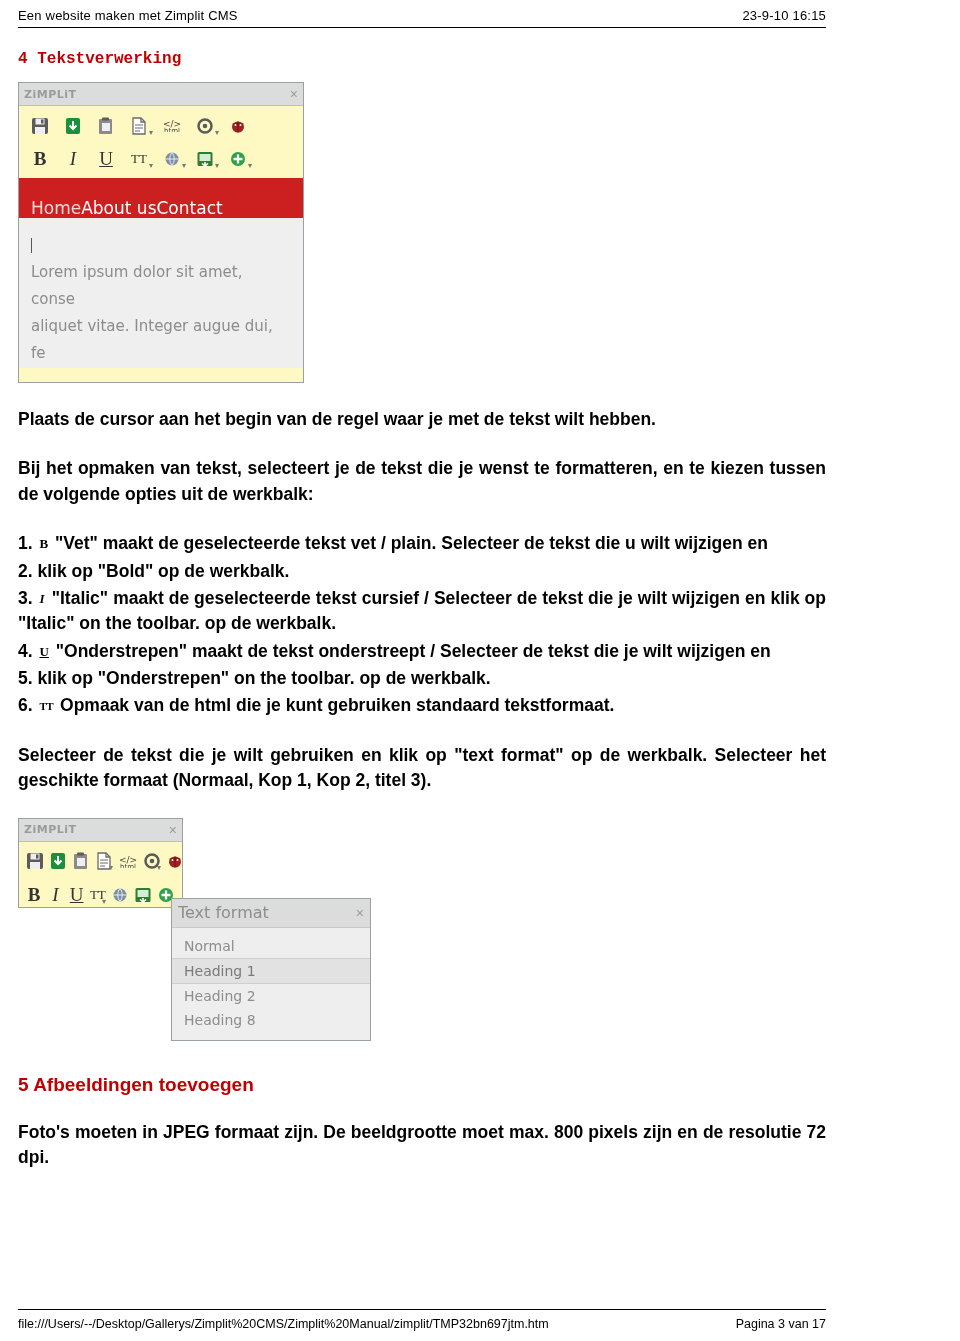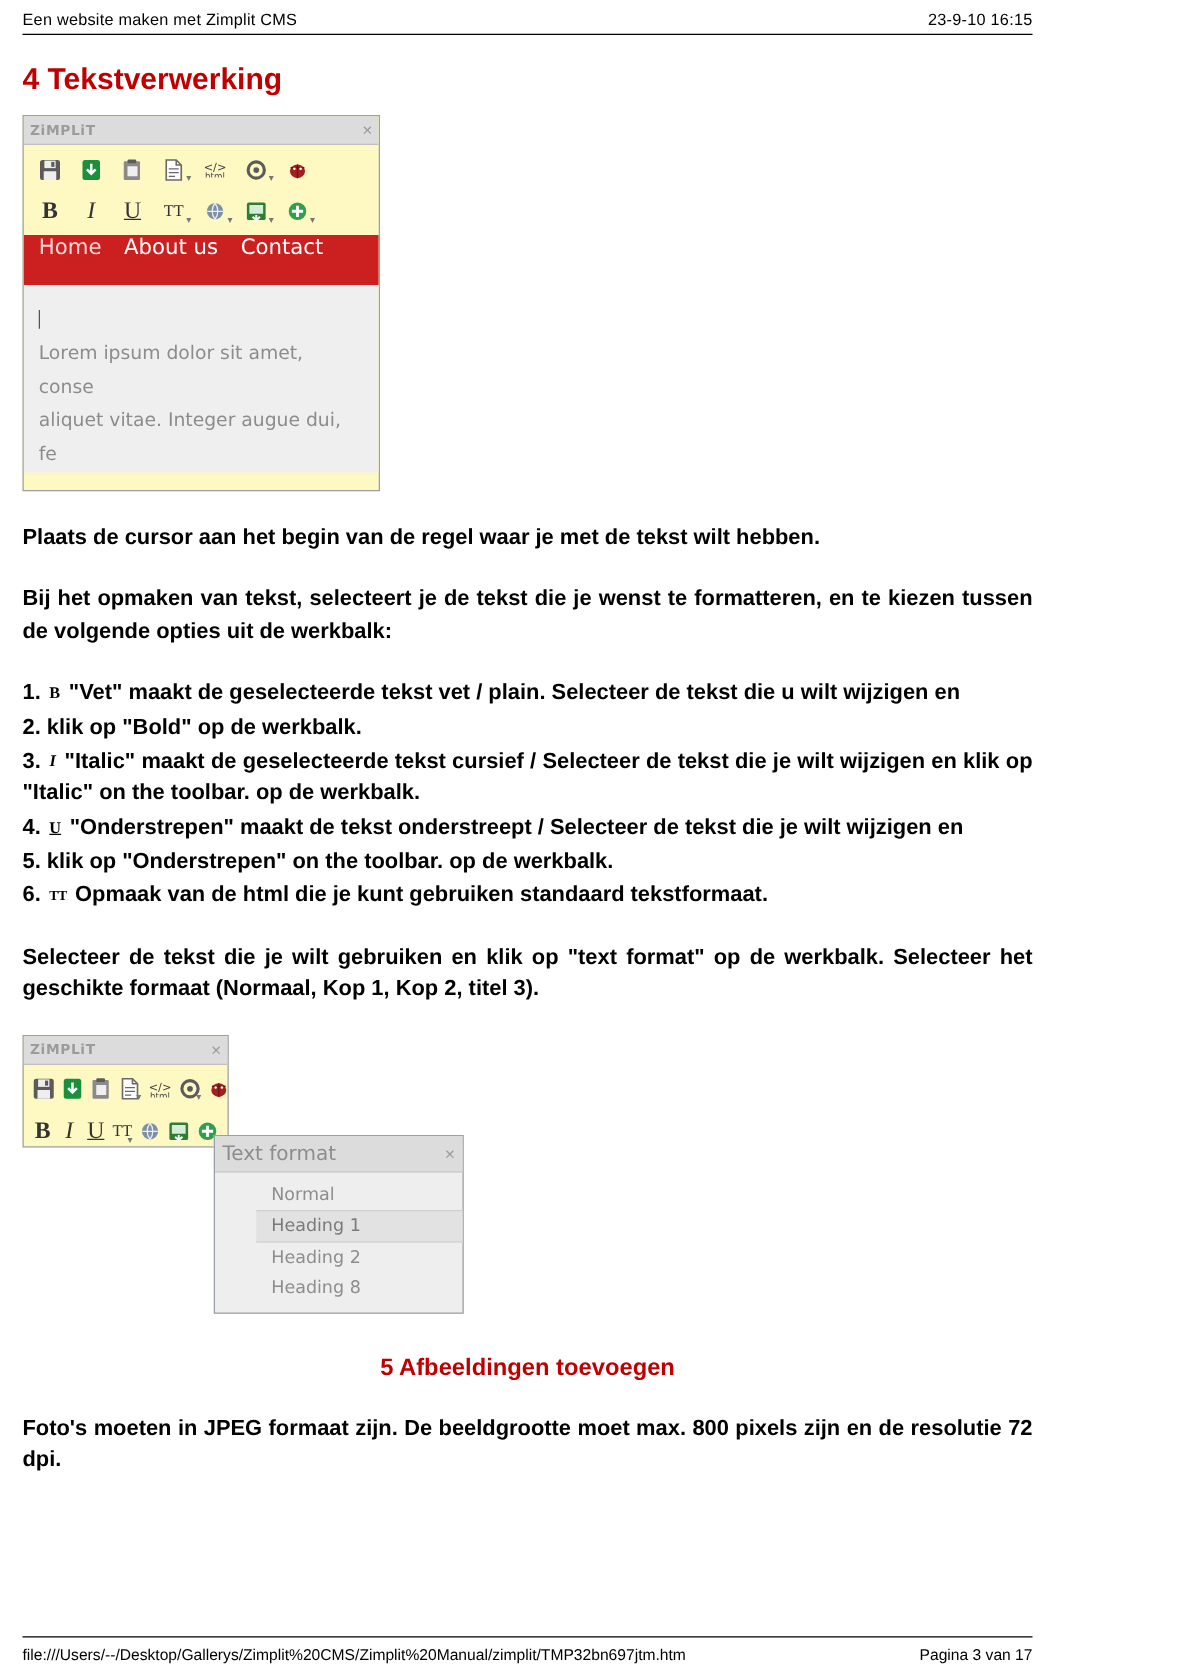--- a/index.html
+++ b/index.html
@@ -31,30 +31,30 @@
     color: #000;
     padding: 8px 0 4px 0;
     border-bottom: 1px solid #000;
     letter-spacing: 0.2px;
   }
   .doc-header .right { font-size: 13px; }
 
   
   h1.section-title {
     color: #c00000;
-    font-size: 24px;
+    font-size: 16px;
     font-weight: bold;
     margin: 22px 0 14px 0;
+    font-family: Liberation Mono, monospace;
   }
   h2.section-title2 {
     color: #c00000;
     font-size: 19px;
     font-weight: bold;
     margin: 26px 0 14px 0;
-    text-align: center;
   }
 
   
   p.body {
     font-size: 17.5px;
     font-weight: bold;
     line-height: 1.45;
     margin: 24px 0;
     text-align: justify;
   }
@@ -146,22 +146,22 @@
   }
   .tbtn.bold   { font-weight: bold; font-family: "Liberation Serif", serif; font-size: 19px;}
   .tbtn.italic { font-style: italic; font-family: "Liberation Serif", serif; font-size: 19px;}
   .tbtn.under  { text-decoration: underline; font-family: "Liberation Serif", serif; font-size: 19px;}
   .tbtn.tt     { font-family: "Liberation Serif", serif; font-size: 13px; }
 
   .navbar {
     background: #cc1f1f;
     height: 40px;
     display: flex;
-    align-items: flex-start;
-    gap: 18px;
+    align-items: flex-end;
+    gap: 0;
     padding: 0 12px;
     color: #ffffff;
     font-size: 17px;
     font-family: "DejaVu Sans", sans-serif;
   }
   .navbar .tab.active {
     color: #f4d7d7;
   }
   .content-area {
     background: #efefef;
@@ -217,21 +217,20 @@
   .popup .ptitle {
     font-family: "DejaVu Sans", sans-serif;
     font-size: 16px;
     color: #8d8d8d;
   }
   .popup .plist {
     padding: 6px 0 8px 0;
     font-family: "DejaVu Sans", sans-serif;
     font-size: 14px;
     color: #8d8d8d;
-    margin-left: 33px;
   }
   .popup .plist div {
     padding: 4px 12px;
   }
   .popup .plist div.sel {
     background: #e2e2e2;
     border-top: 1px solid #cfcfcf;
     border-bottom: 1px solid #cfcfcf;
     color: #7a7a7a;
   }

